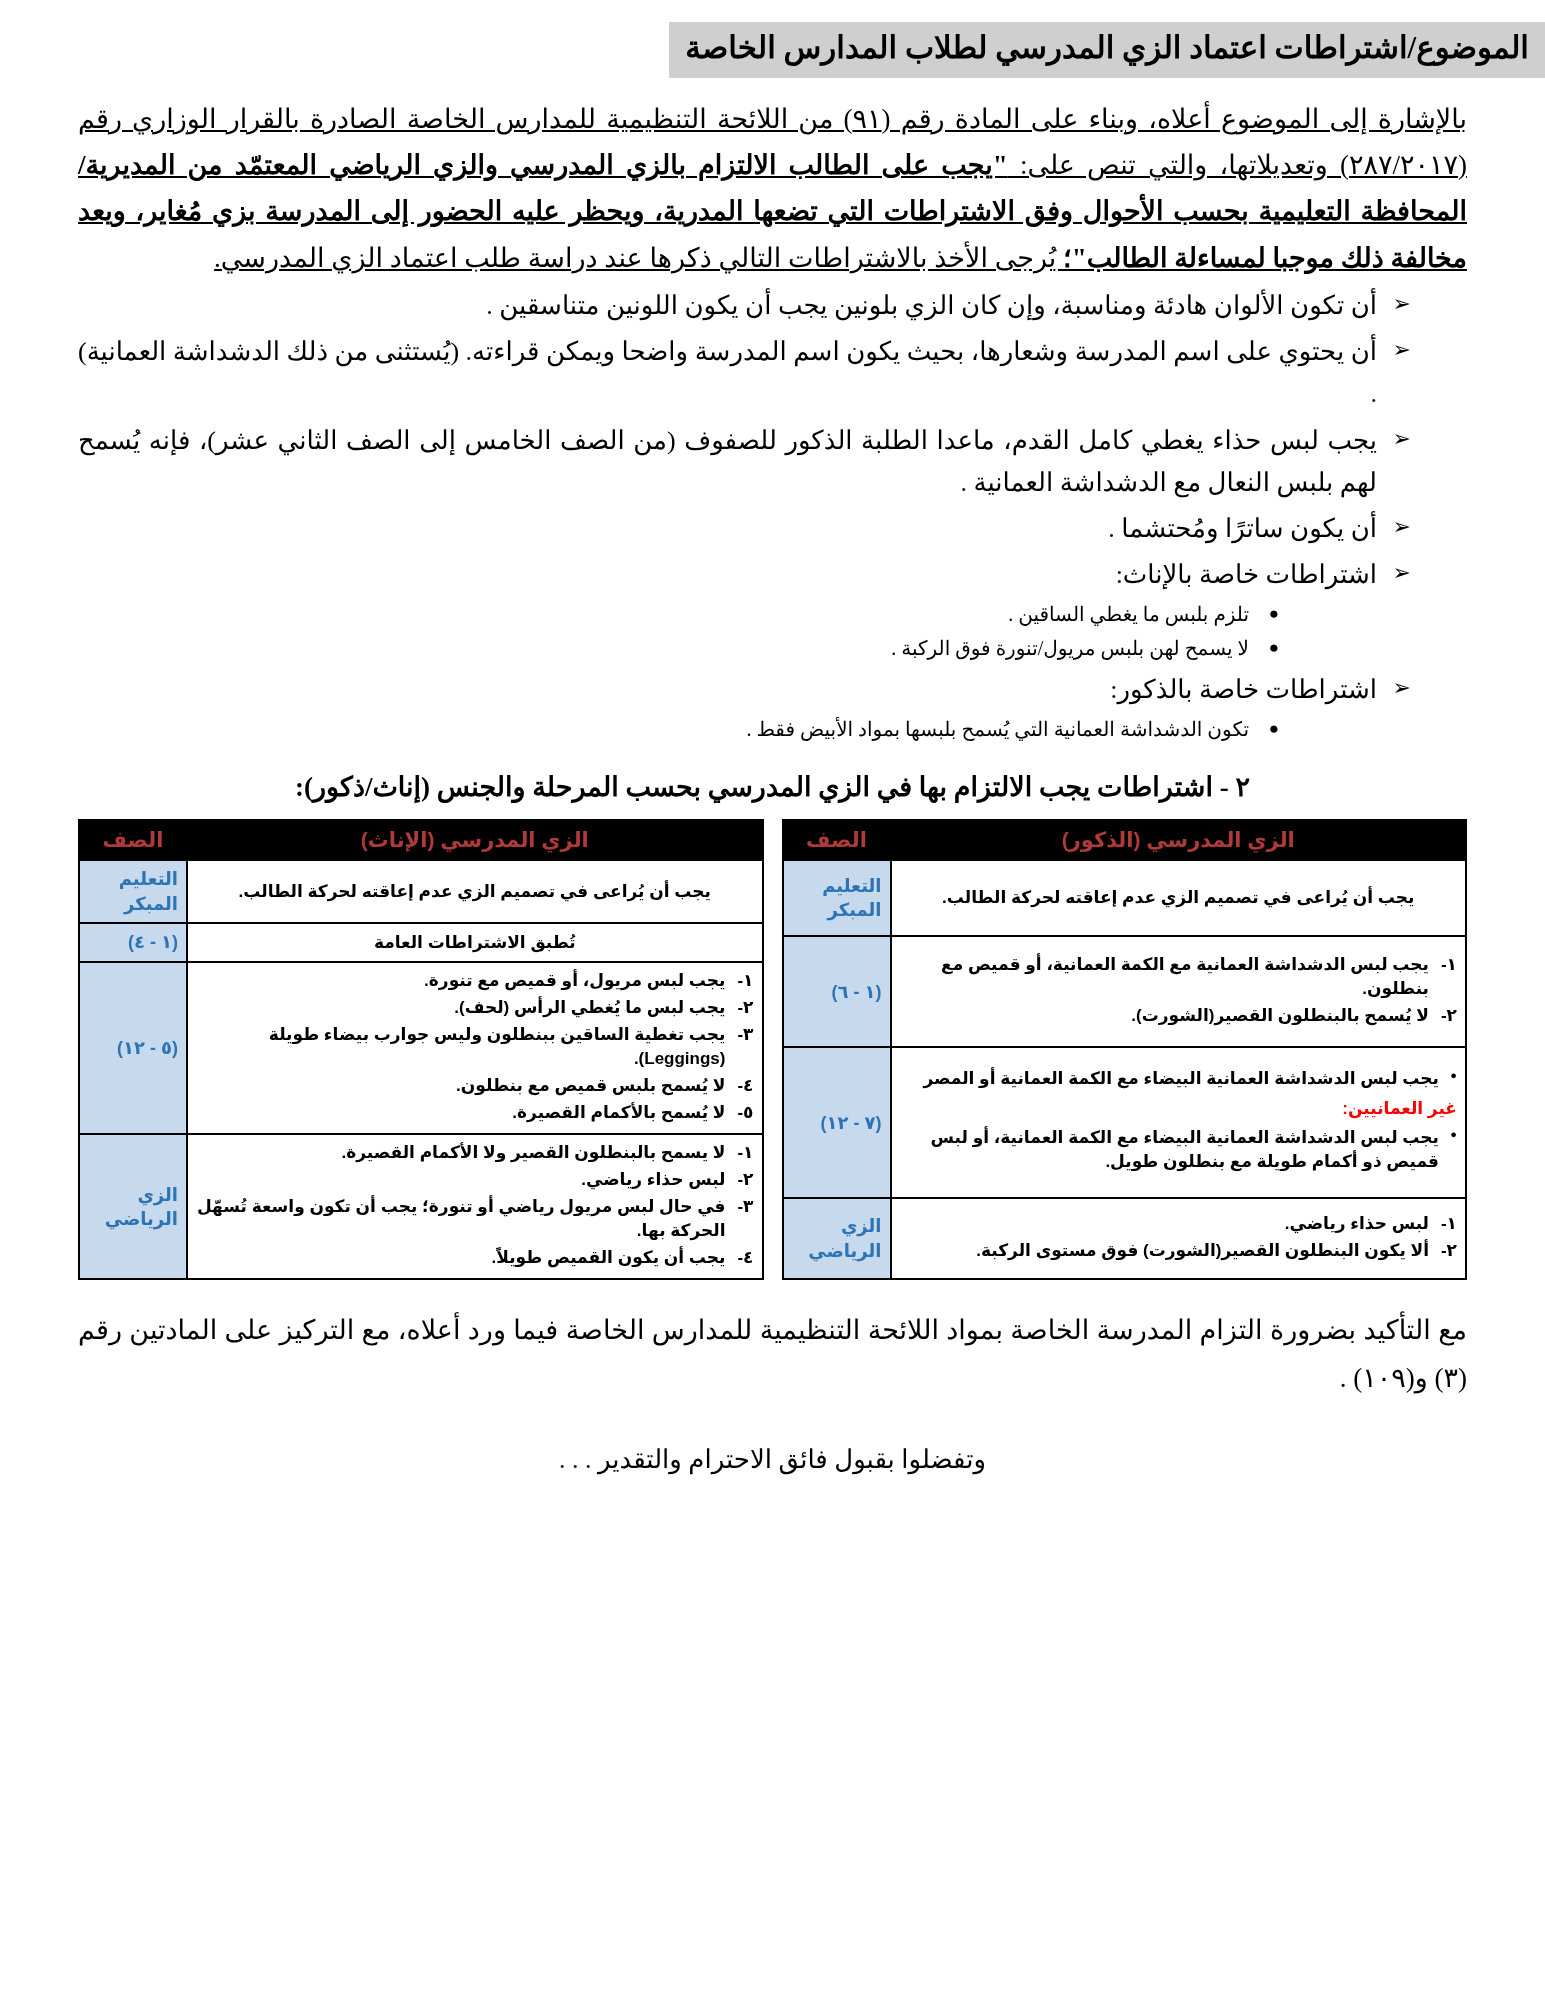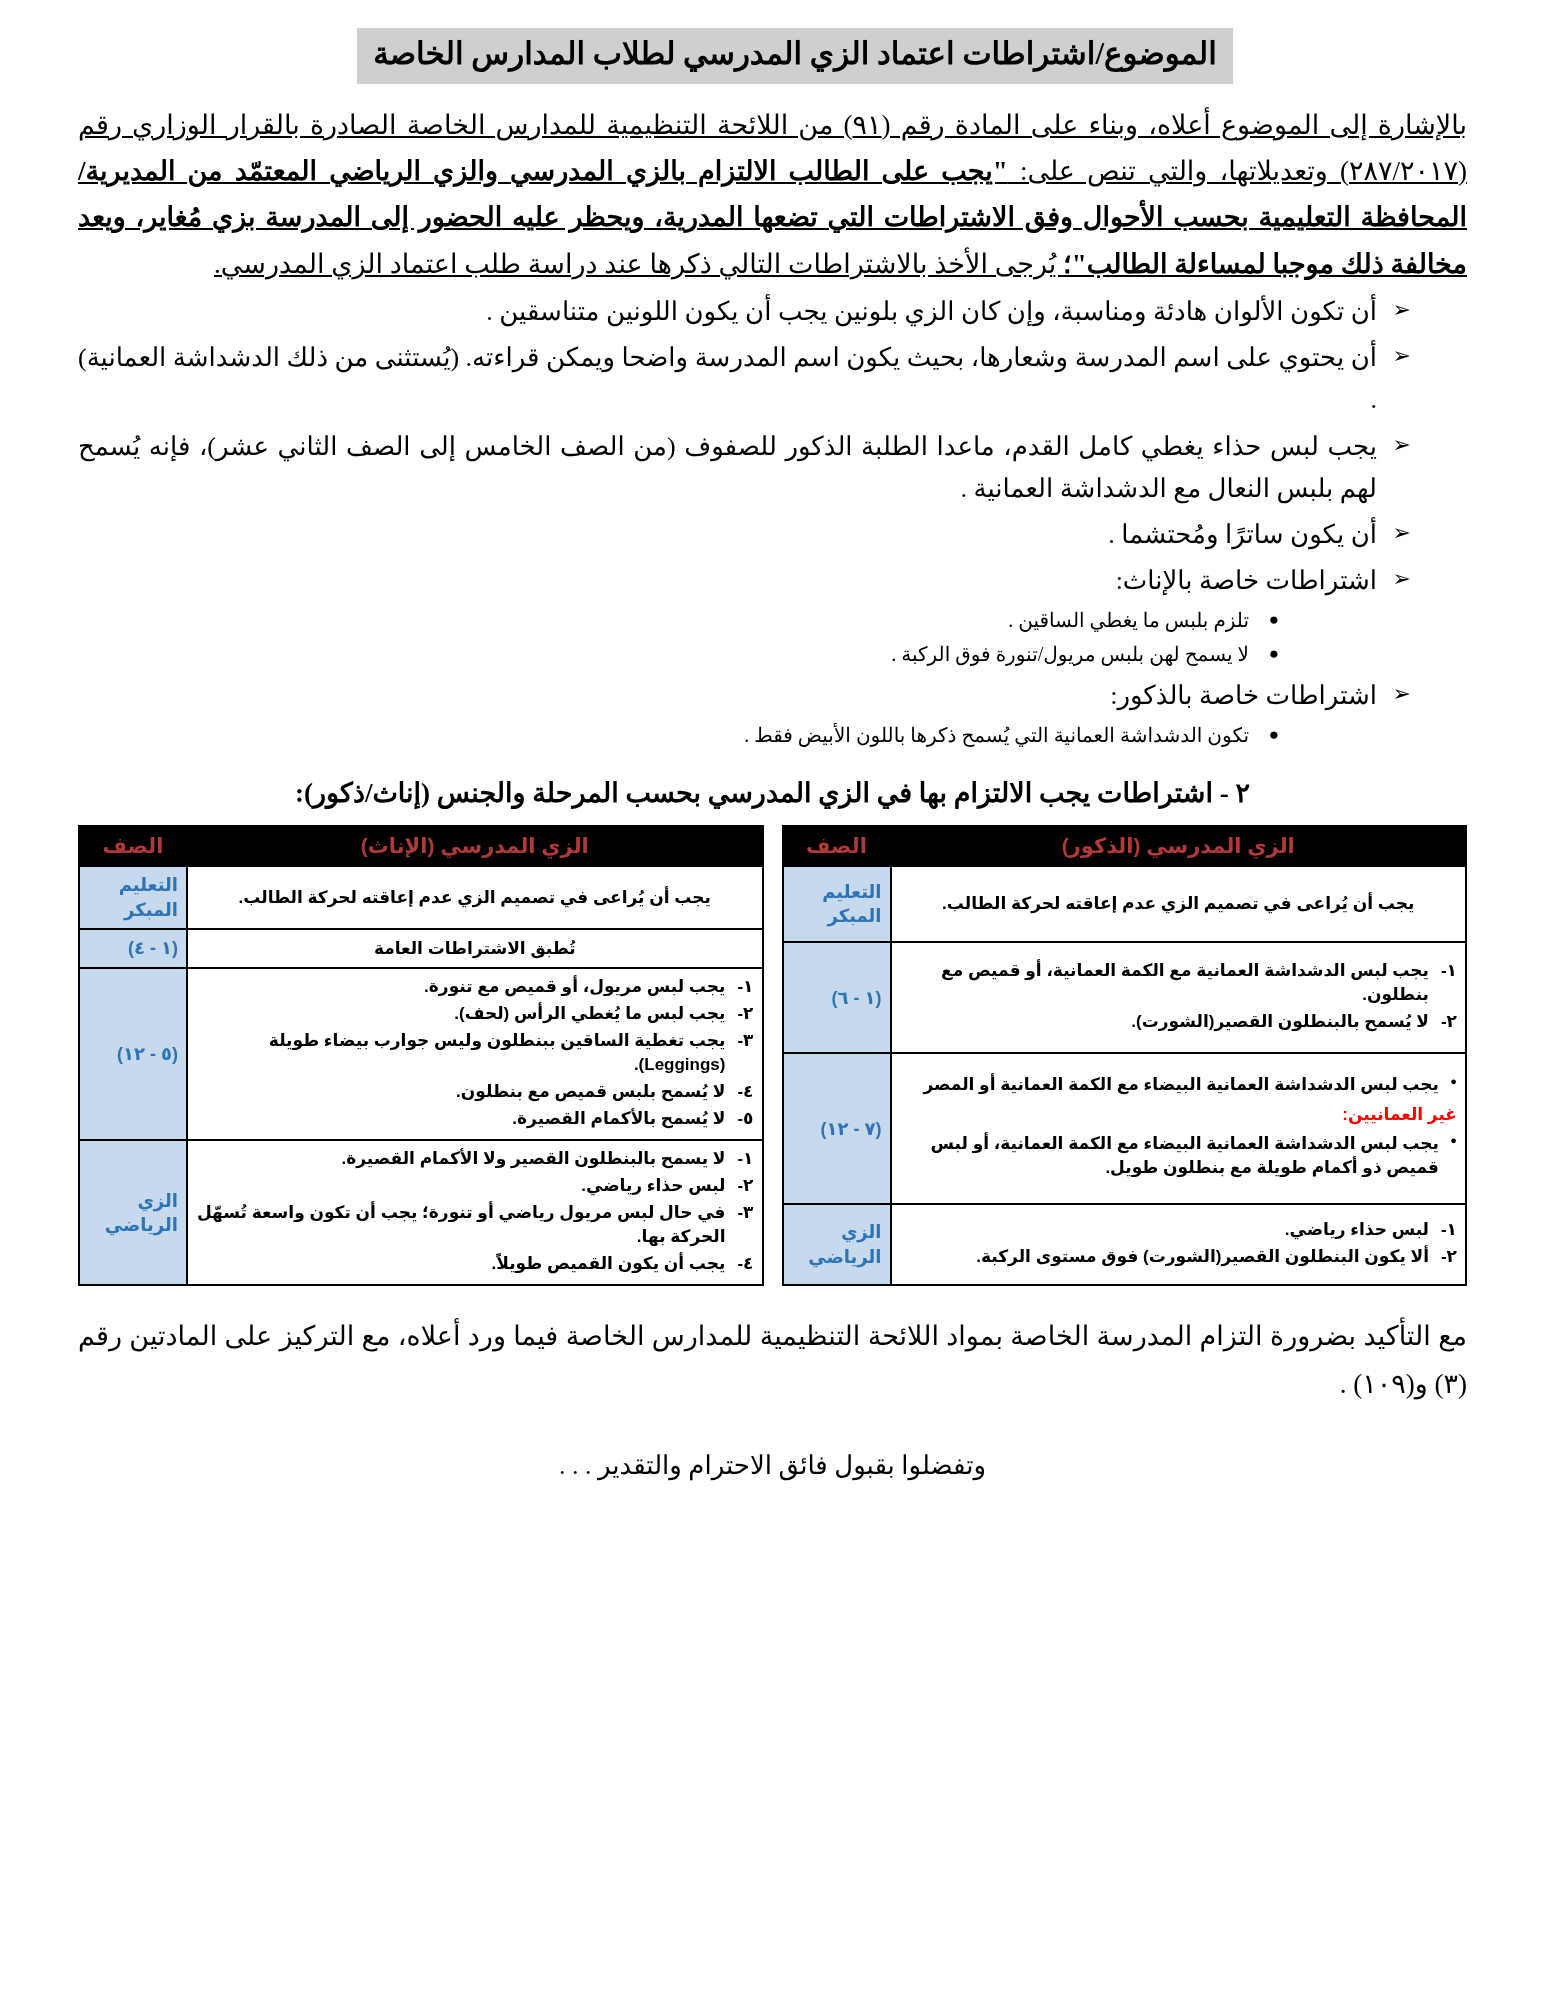--- a/index.html
+++ b/index.html
@@ -16,22 +16,21 @@
   .page {
     width: 1545px;
     min-height: 2000px;
     position: relative;
     padding: 0;
     box-sizing: border-box;
   }
 
   
   .header-wrap {
-    text-align: center;
-    padding-top: 28px;
+    padding-top: 22px;
     margin-left: 45px;
   }
   .doc-title {
     display: inline-block;
     background: #cfcfcf;
     font-size: 31px;
     font-weight: bold;
     line-height: 1.5;
     padding: 3px 16px 6px 16px;
     letter-spacing: 0px;
@@ -246,21 +245,21 @@
           </li>
           <li>
             <span>لا يسمح لهن بلبس مريول/تنورة فوق الركبة .</span>
           </li>
         </ul>
       </li>
       <li>
         <span>اشتراطات خاصة بالذكور:</span>
         <ul class="lvl2">
           <li>
-            <span>تكون الدشداشة العمانية التي يُسمح ذكرها باللون الأبيض فقط .</span>
+            <span>تكون الدشداشة العمانية التي يُسمح بلبسها بمواد الأبيض فقط .</span>
           </li>
         </ul>
       </li>
     </ul>
 
     <p class="section-head">٢ - اشتراطات يجب الالتزام بها في الزي المدرسي بحسب المرحلة والجنس (إناث/ذكور):</p>
   </div>
 
   <div class="tables-row">
 

